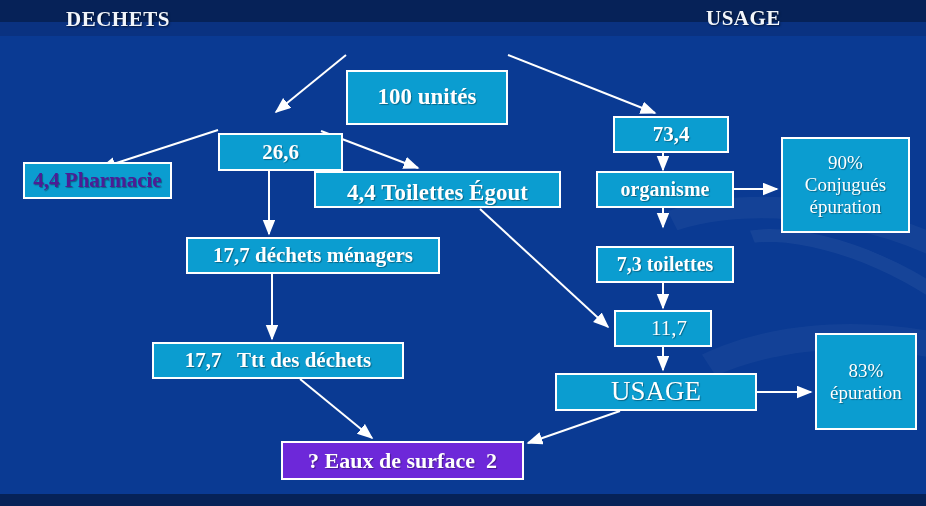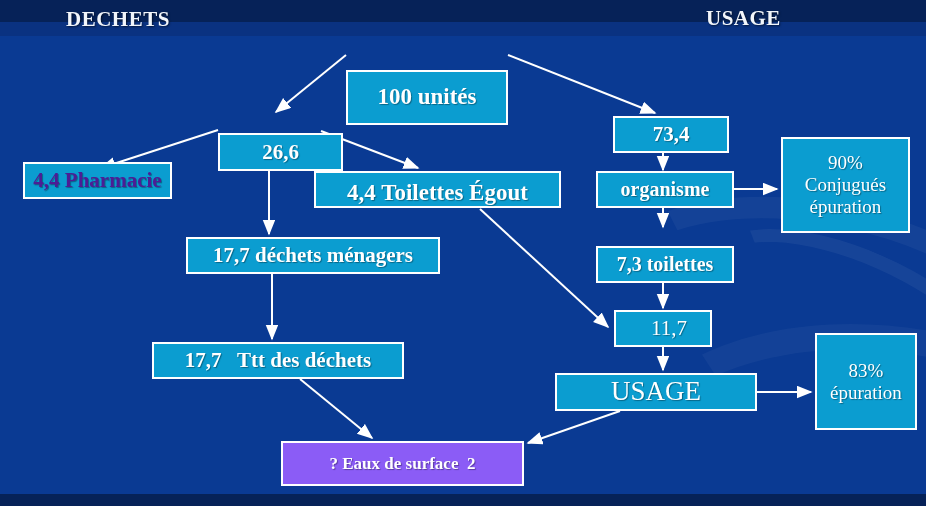--- a/index.html
+++ b/index.html
@@ -136,21 +136,21 @@
       </g>
   </svg>
 
   <div id="node-layer">
       <div class="node bold" style="left: 346px; top: 28px; width: 162px; height: 55px; font-size: 23px; background: rgb(11, 157, 208); border-color: rgb(255, 255, 255); color: rgb(255, 255, 255); margin-top: 42px;"><span>100 unités</span></div>
       <div class="node bold" style="left: 218px; top: 114px; width: 125px; height: 38px; font-size: 21px; background: rgb(11, 157, 208); border-color: rgb(255, 255, 255); color: rgb(255, 255, 255); margin-top: 19px;"><span>26,6</span></div>
       <div class="node bold" style="left: 23px; top: 162px; width: 149px; height: 37px; font-size: 21px; background: rgb(11, 157, 208); border-color: rgb(255, 255, 255); color: #4c1d95;"><span>4,4 Pharmacie</span></div>
       <div class="node bold" style="left: 314px; top: 171px; width: 247px; height: 37px; font-size: 23px; background: rgb(11, 157, 208); border-color: rgb(255, 255, 255); color: rgb(255, 255, 255); align-items: flex-end;"><span>4,4 Toilettes Égout</span></div>
       <div class="node bold" style="left: 150px; top: 237px; width: 254px; height: 37px; font-size: 21px; background: rgb(11, 157, 208); border-color: rgb(255, 255, 255); color: rgb(255, 255, 255); margin-left: 36px;"><span>17,7 déchets ménagers</span></div>
       <div class="node bold" style="left: 152px; top: 342px; width: 252px; height: 37px; font-size: 21px; background: rgb(11, 157, 208); border-color: rgb(255, 255, 255); color: rgb(255, 255, 255);"><span>17,7   Ttt des déchets</span></div>
-      <div class="node bold" style="left: 281px; top: 441px; width: 243px; height: 45px; font-size: 17px; background: #8b5cf6; border-color: rgb(255, 255, 255); color: rgb(255, 255, 255);"><span>? Eaux de surface  2</span></div>
+      <div class="node bold" style="left: 281px; top: 441px; width: 243px; height: 39px; font-size: 22px; background: #6d28d9; border-color: rgb(255, 255, 255); color: rgb(255, 255, 255);"><span>? Eaux de surface  2</span></div>
       <div class="node bold" style="left: 613px; top: 116px; width: 116px; height: 37px; font-size: 21px; background: rgb(11, 157, 208); border-color: rgb(255, 255, 255); color: rgb(255, 255, 255);"><span>73,4</span></div>
       <div class="node bold" style="left: 596px; top: 171px; width: 138px; height: 37px; font-size: 20px; background: rgb(11, 157, 208); border-color: rgb(255, 255, 255); color: rgb(255, 255, 255);"><span>organisme</span></div>
       <div class="node bold" style="left: 596px; top: 228px; width: 138px; height: 37px; font-size: 20px; background: rgb(11, 157, 208); border-color: rgb(255, 255, 255); color: rgb(255, 255, 255); margin-top: 18px;"><span>7,3 toilettes</span></div>
       <div class="node" style="left: 614px; top: 310px; width: 98px; height: 37px; font-size: 21px; background: rgb(11, 157, 208); border-color: rgb(255, 255, 255); color: rgb(255, 255, 255); padding-left: 12px;"><span>11,7</span></div>
       <div class="node" style="left: 555px; top: 373px; width: 202px; height: 38px; font-size: 27px; background: rgb(11, 157, 208); border-color: rgb(255, 255, 255); color: rgb(255, 255, 255);"><span>USAGE</span></div>
       <div class="node multiline" style="left: 781px; top: 137px; width: 129px; height: 96px; font-size: 19px; background: rgb(11, 157, 208); border-color: rgb(255, 255, 255); color: rgb(255, 255, 255);">
         <span>90%</span>
         <span>Conjugués</span>
         <span>épuration</span>
       </div>

